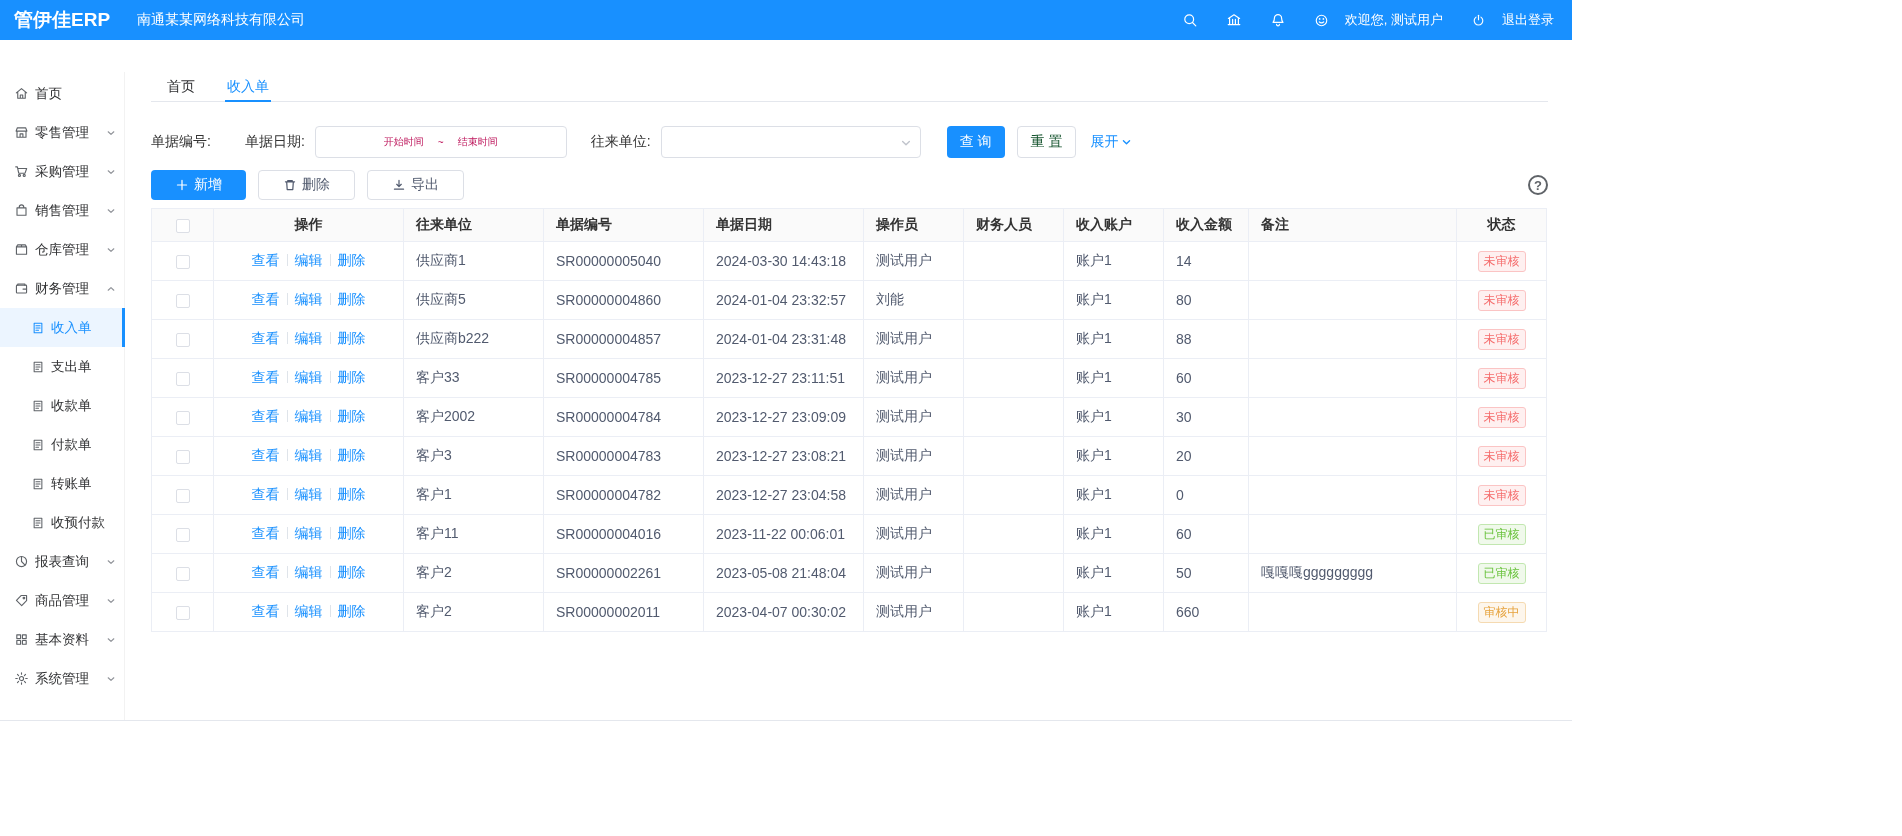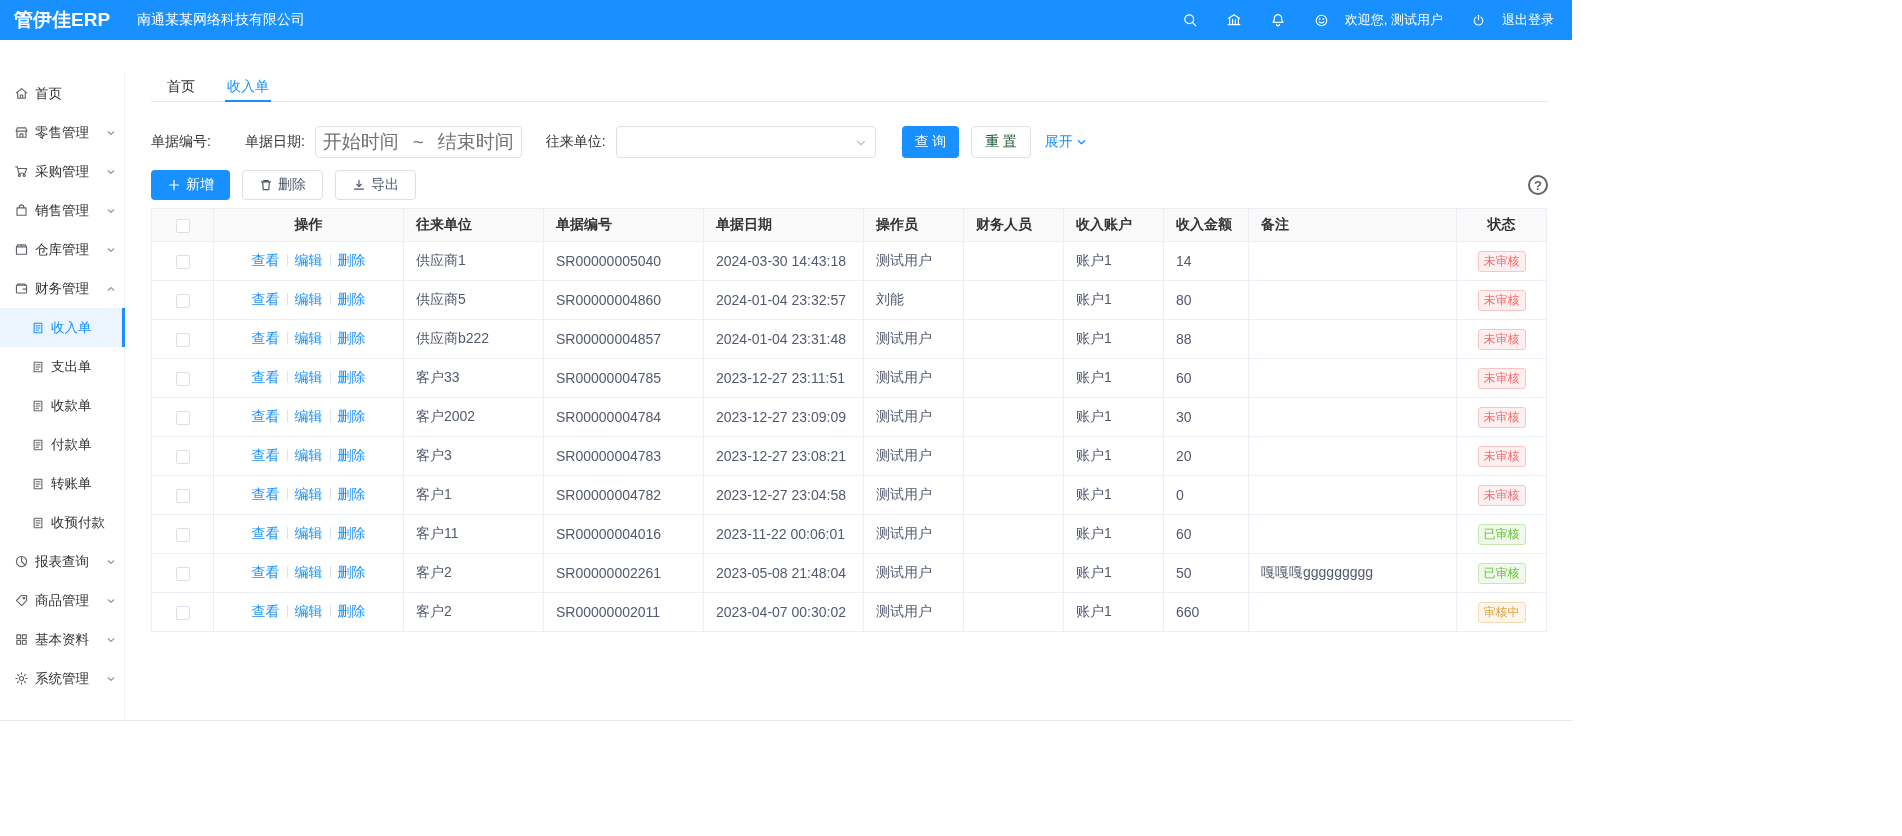--- a/index.html
+++ b/index.html
@@ -39,33 +39,33 @@
   .tab.active { color: #1890ff; }
   .tab.active::after { content: ""; position: absolute; left: 14px; right: 14px; bottom: -1px; height: 2px; background: #1890ff; }
 
   
   .filterbar { display: flex; align-items: center; margin-top: 24px; height: 32px; }
   .f-label { margin-right: 10px; white-space: nowrap; }
   .gap { margin-left: 24px; }
   .f-input { width: 255px; height: 32px; border: 1px solid #dcdfe6; border-radius: 4px; padding: 0 12px;
     font-size: 13px; color: #333; outline: none; font-family: inherit; }
   .f-input::placeholder { color: #bfc4cc; }
-  .daterange { width: 207px; height: 32px; border: 1px solid #dcdfe6; border-radius: 4px; display: flex;
-    align-items: center; justify-content: center; gap: 14px; color: #737373; font-size: 19px; cursor: pointer; }
+  .daterange { width: 252px; height: 32px; border: 1px solid #dcdfe6; border-radius: 4px; display: flex;
+    align-items: center; justify-content: center; gap: 14px; color: #be185d; font-size: 10px; cursor: pointer; }
   .f-select { width: 260px; height: 32px; border: 1px solid #dcdfe6; border-radius: 4px; position: relative; cursor: pointer; background:#fff; }
   .f-select .sel-chev { position: absolute; right: 8px; top: 10px; color: #c0c4cc; width: 12px; height: 12px; }
-  .btn { height: 32px; border-radius: 4px; font-size: 14px; cursor: pointer; font-family: Liberation Serif, serif; white-space: nowrap; }
+  .btn { height: 32px; border-radius: 4px; font-size: 14px; cursor: pointer; font-family: Liberation Sans, sans-serif; white-space: nowrap; }
   .btn-primary { background: #1890ff; color: #fff; border: none; padding: 0 13px; margin-left: 26px; }
   .btn-plain { background: #fff; color: #14532d; border: 1px solid #dcdfe6; padding: 0 13px; margin-left: 12px; }
   .expand-link { color: #1890ff; margin-left: 14px; display: inline-flex; align-items: center; gap: 3px; cursor: pointer; }
   .expand-link svg { width: 11px; height: 11px; }
 
   
   .toolbar { display: flex; align-items: center; margin-top: 12px; height: 30px; }
-  .btn-tool { height: 30px; display: inline-flex; align-items: center; gap: 5px; padding: 0 16px; border-radius: 4px;
+  .btn-tool { height: 30px; display: inline-flex; align-items: center; gap: 5px; padding: 0 24px; border-radius: 4px;
     font-size: 14px; cursor: pointer; font-family: inherit; }
   .btn-add { background: #1890ff; color: #fff; border: none; }
   .btn-sec { background: #fff; color: #515a6e; border: 1px solid #dcdfe6; margin-left: 12px; }
   .btn-tool svg { width: 14px; height: 14px; }
   .ic-b { stroke: currentColor; fill: none; stroke-width: 1.4; stroke-linecap: round; stroke-linejoin: round; }
   .help { margin-left: auto; width: 20px; height: 20px; border: 2px solid #5f6368; border-radius: 50%; color: #5f6368;
     font-weight: bold; font-size: 13px; display: flex; align-items: center; justify-content: center; cursor: pointer; }
 
   
   .grid { border-collapse: collapse; table-layout: fixed; width: 1395px; margin-top: 8px; }

